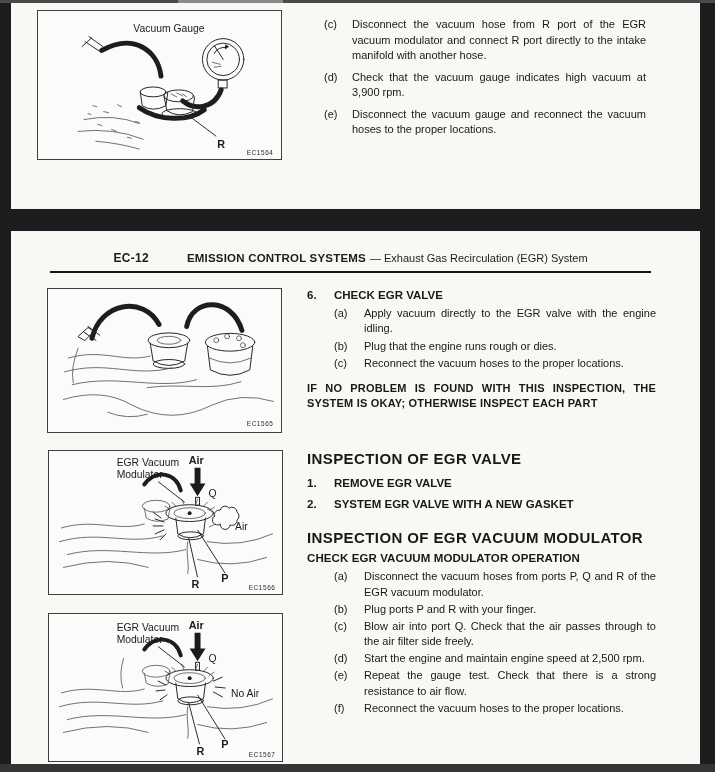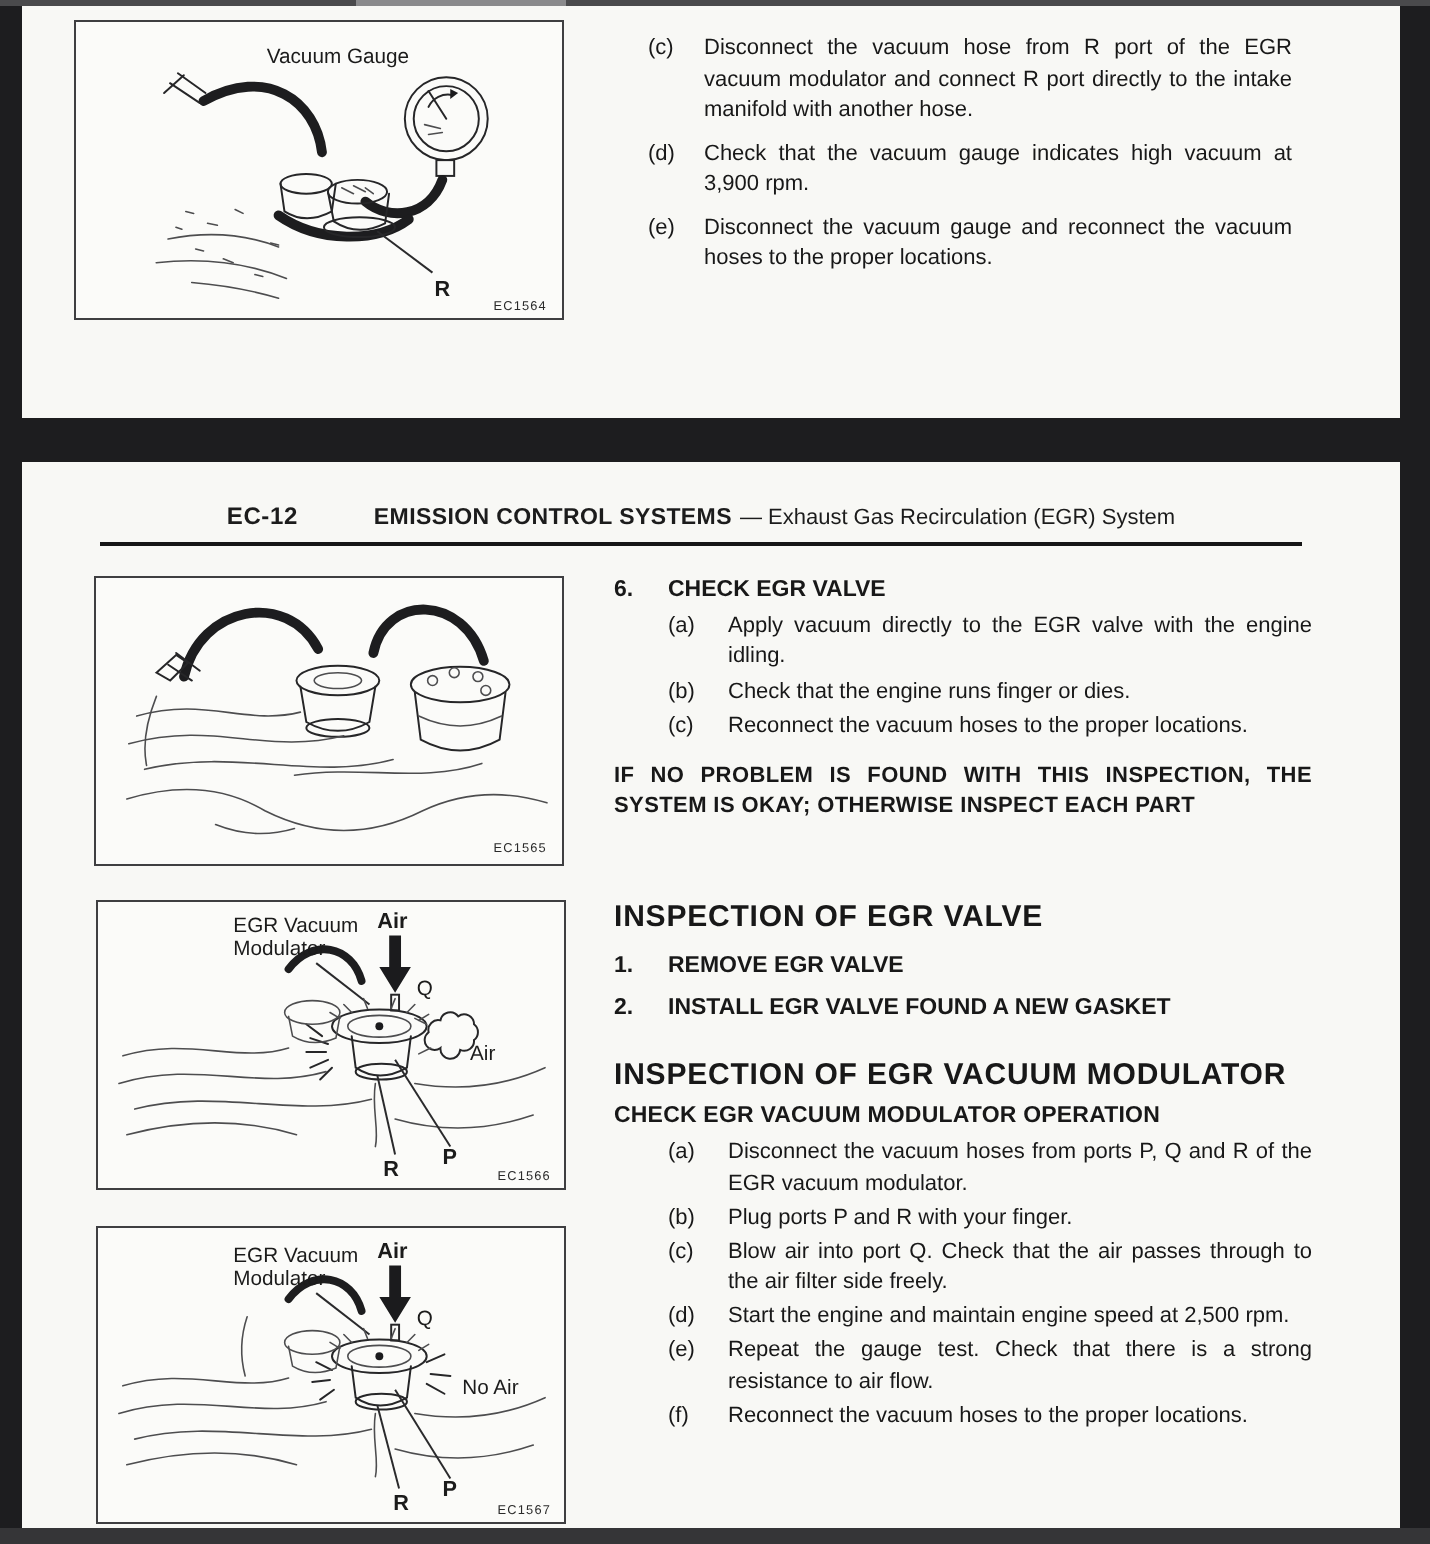--- a/index.html
+++ b/index.html
@@ -281,40 +281,40 @@
         <span class="num">6.</span>
         <span>CHECK EGR VALVE</span>
       </div>
       <div class="sub-items">
         <div class="item-row">
           <span class="marker">(a)</span>
           <div class="txt">Apply vacuum directly to the EGR valve with the engine idling.</div>
         </div>
         <div class="item-row">
           <span class="marker">(b)</span>
-          <div class="txt">Check that the engine runs finger or dies.</div>
+          <div class="txt">Plug that the engine runs rough or dies.</div>
         </div>
         <div class="item-row">
           <span class="marker">(c)</span>
           <div class="txt">Reconnect the vacuum hoses to the proper locations.</div>
         </div>
       </div>
 
       <div class="conclusion">IF NO PROBLEM IS FOUND WITH THIS INSPECTION, THE SYSTEM IS OKAY; OTHERWISE INSPECT EACH PART</div>
 
       <div class="big-heading h-valve">INSPECTION OF EGR VALVE</div>
 
       <div class="step-title step-1">
         <span class="num">1.</span>
         <span>REMOVE EGR VALVE</span>
       </div>
 
       <div class="step-title step-2">
         <span class="num">2.</span>
-        <span>INSTALL EGR VALVE FOUND A NEW GASKET</span>
+        <span>SYSTEM EGR VALVE WITH A NEW GASKET</span>
       </div>
 
       <div class="big-heading h-mod">INSPECTION OF EGR VACUUM MODULATOR</div>
       <div class="sub-heading">CHECK EGR VACUUM MODULATOR OPERATION</div>
 
       <div class="mod-items">
         <div class="item-row">
           <span class="marker">(a)</span>
           <div class="txt">Disconnect the vacuum hoses from ports P, Q and R of the EGR vacuum modulator.</div>
         </div>

